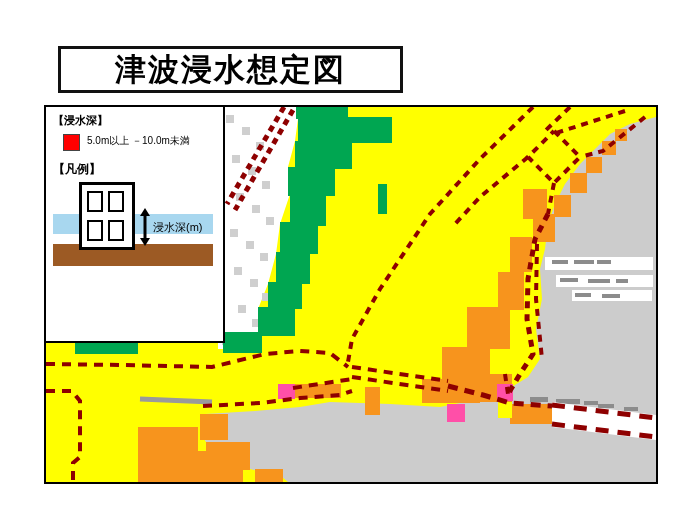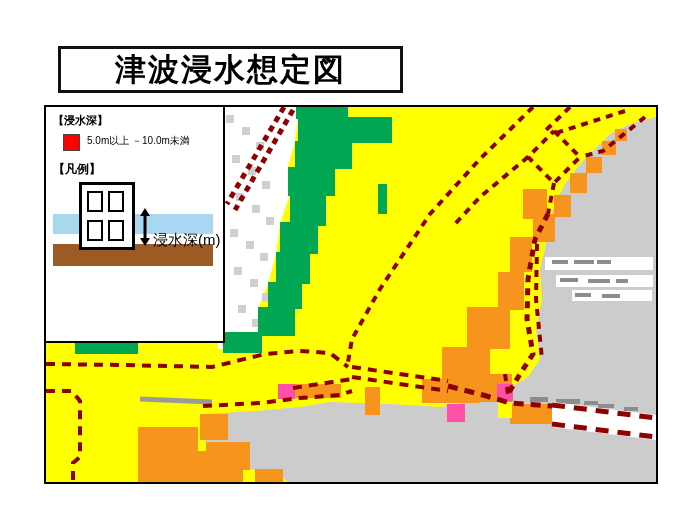--- a/index.html
+++ b/index.html
@@ -32,21 +32,21 @@
   .legend-row span{font-size:10px;color:#000;white-space:nowrap;}
   .example-title{font-size:12px;font-weight:bold;color:#000;margin:5px 0 2px 0;}
 
   .diagram{position:relative;width:160px;height:86px;}
   .water-band{position:absolute;left:0;top:34px;width:100%;height:20px;}
   .ground-band{position:absolute;left:0;top:64px;width:100%;height:22px;}
   .house{position:absolute;left:26px;top:2px;width:50px;height:62px;background:#fff;border:3px solid #000;}
   .window{position:absolute;width:12px;height:17px;background:#fff;border:2px solid #000;}
   .w1{left:5px;top:6px;} .w2{left:26px;top:6px;} .w3{left:5px;top:35px;} .w4{left:26px;top:35px;}
   .arrow-wrap{position:absolute;left:86px;top:28px;width:12px;height:38px;}
-  .depth-label{position:absolute;left:100px;top:51px;font-size:15px;color:#000;white-space:nowrap;}
+  .depth-label{position:absolute;left:100px;top:40px;font-size:11px;color:#000;white-space:nowrap;}
 </style>
 </head>
 <body>
 
 <div class="stage">
 
   <div class="title-box">
     <h1>津波浸水想定図</h1>
   </div>
 

